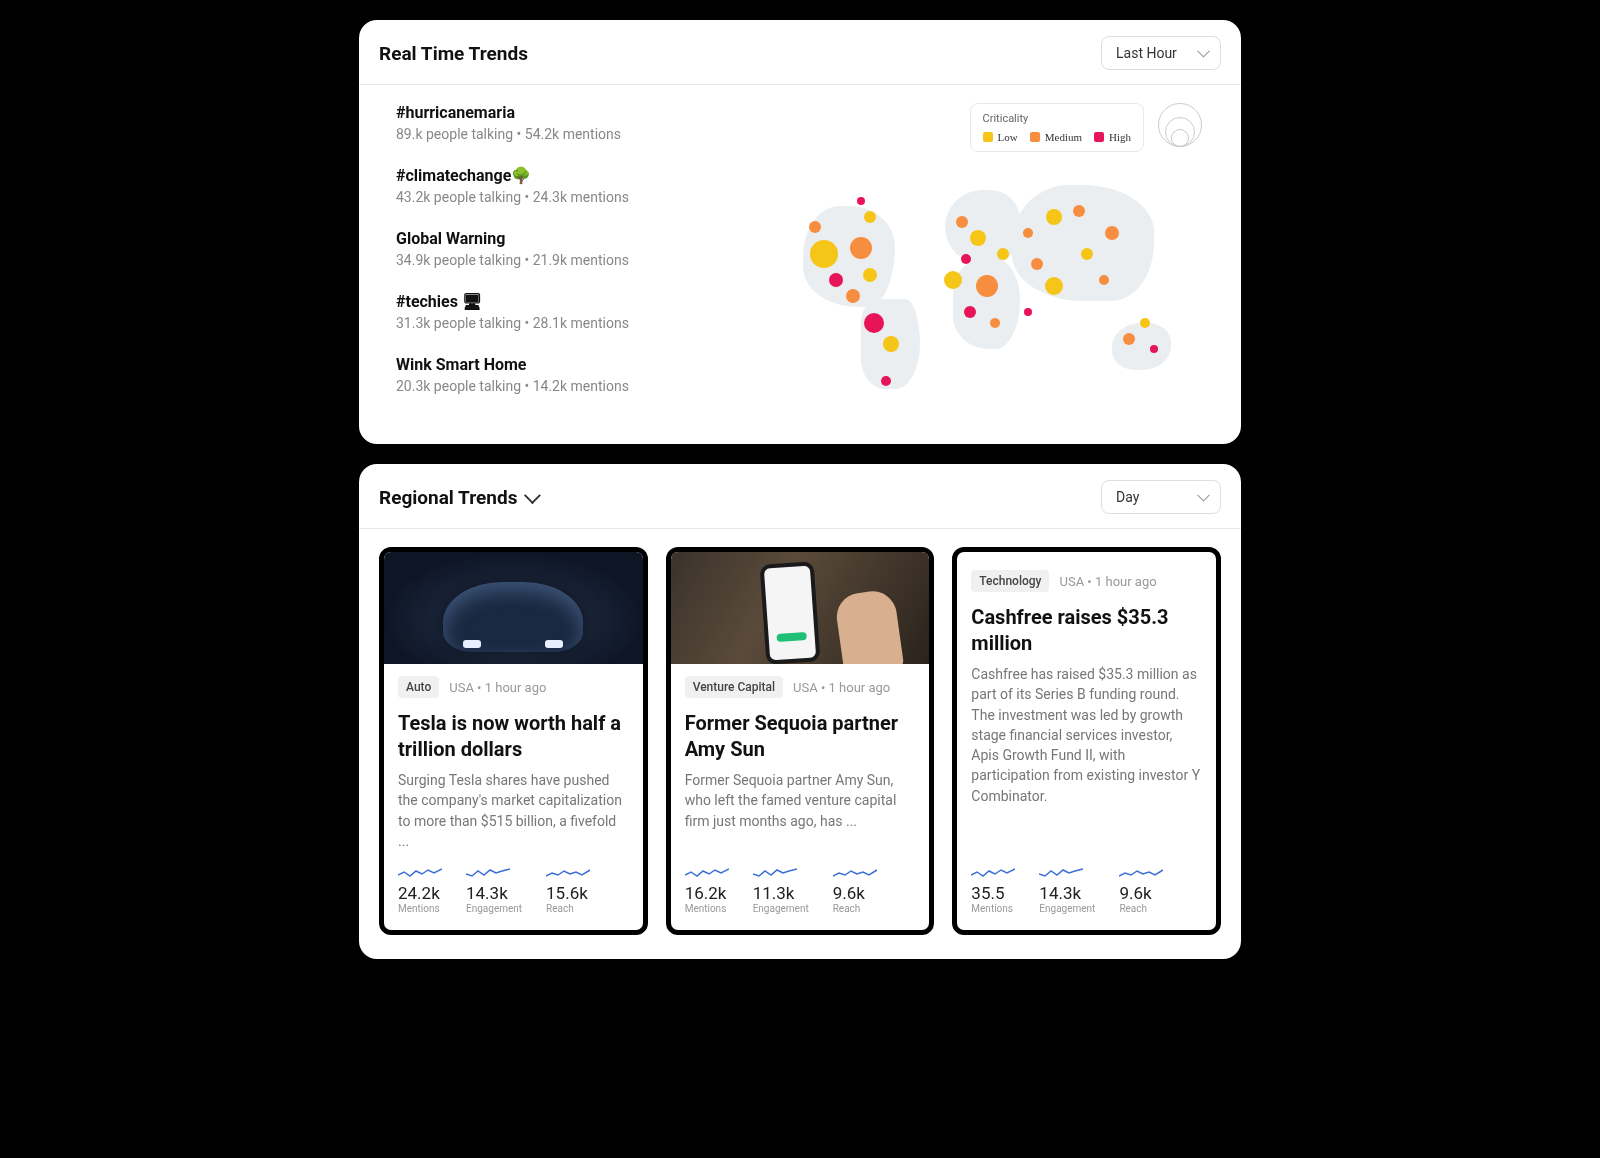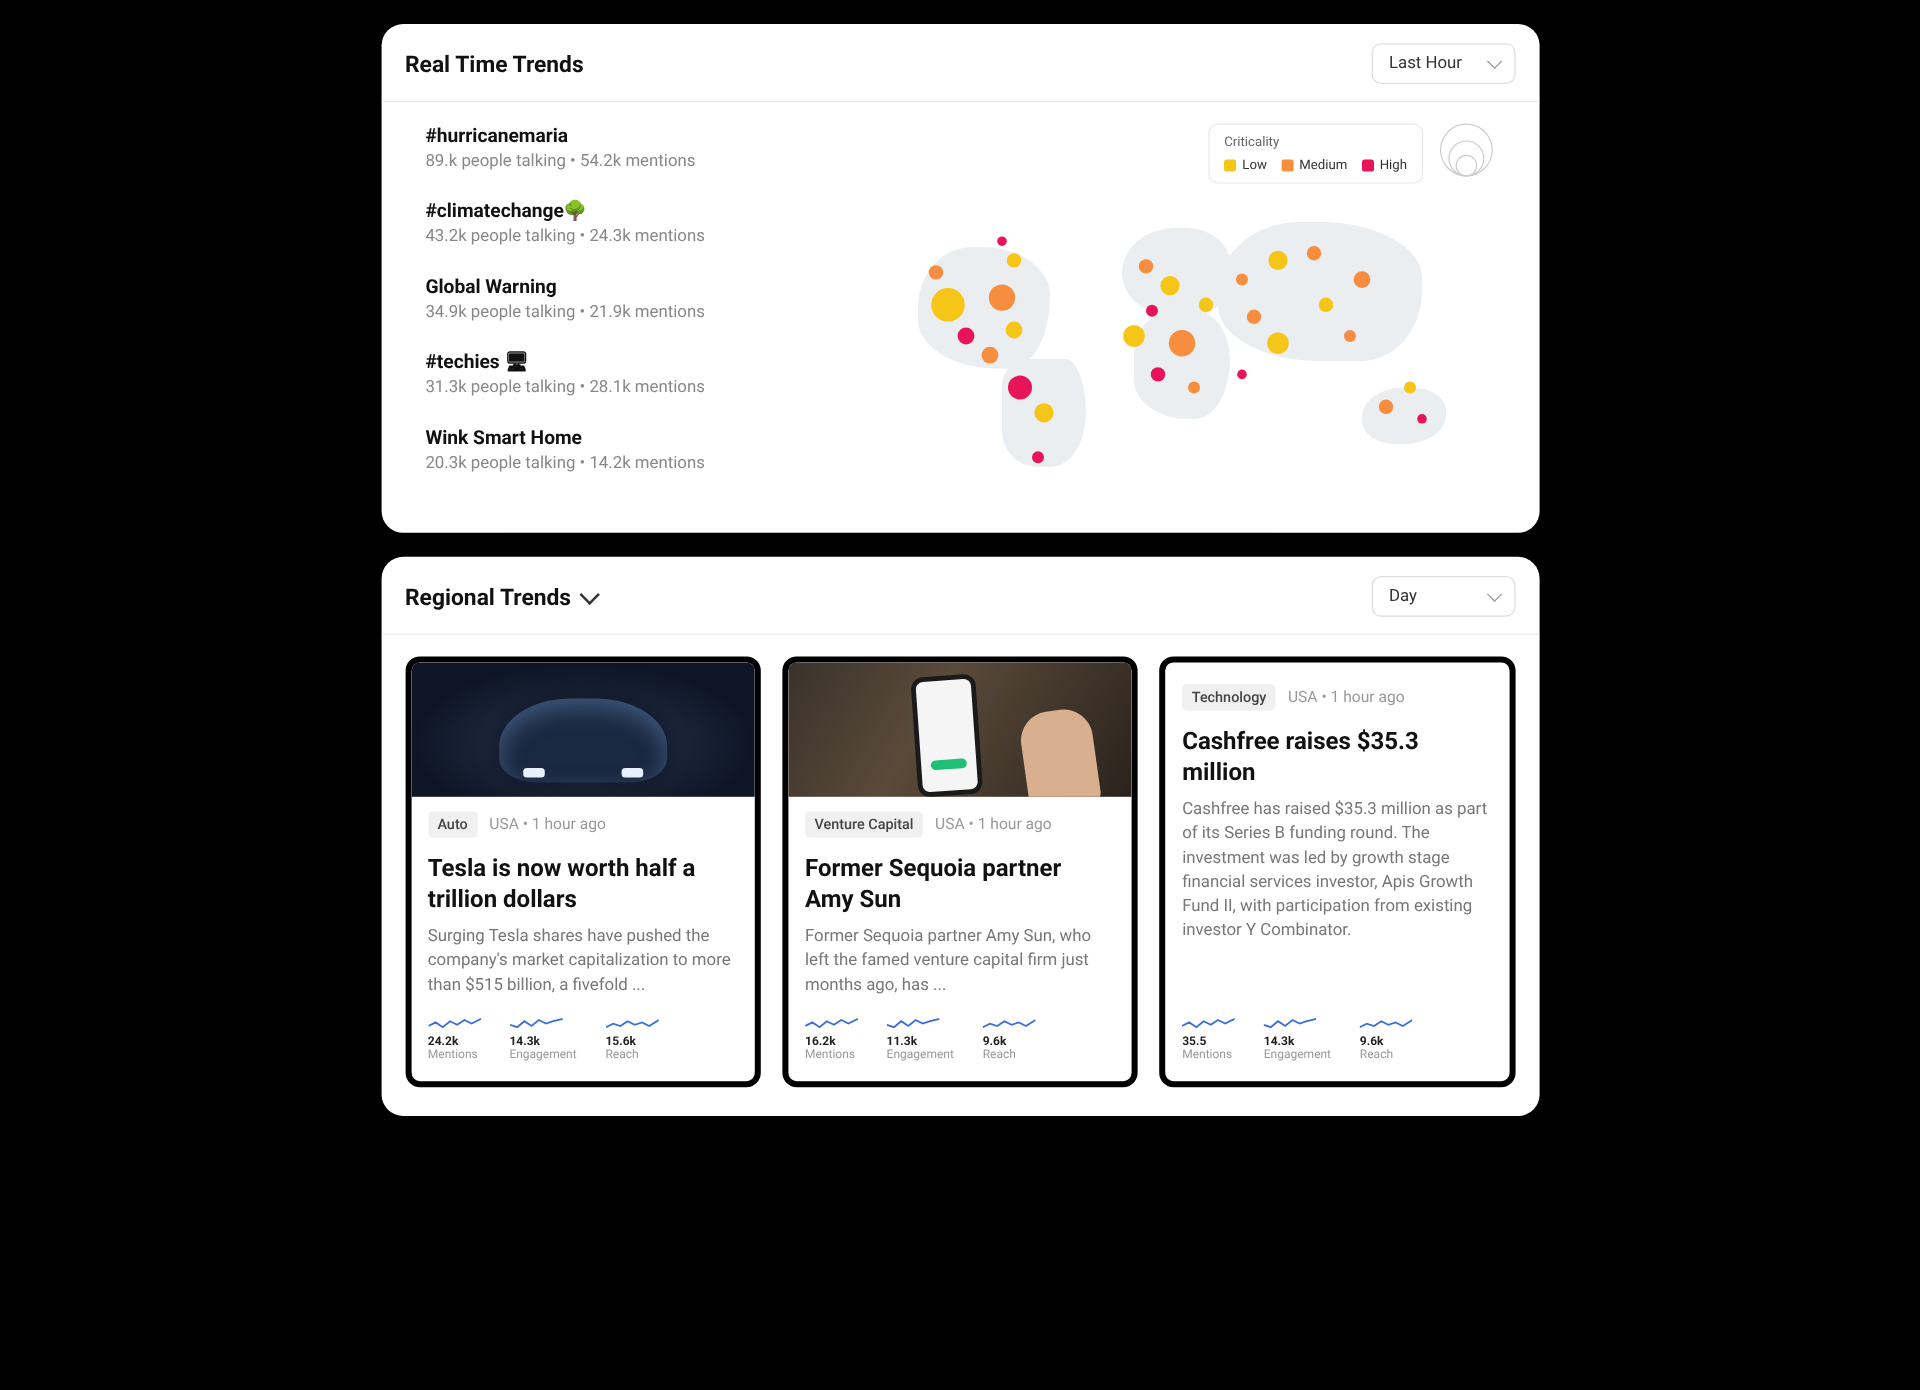--- a/index.html
+++ b/index.html
@@ -8,21 +8,21 @@
   font-family: -apple-system, BlinkMacSystemFont, "Segoe UI", Roboto, sans-serif;
   padding: 20px 0;
   display: flex;
   flex-direction: column;
   align-items: center;
   gap: 20px;
 }
 .card {
   background: #fff;
   border-radius: 18px;
-  width: 965px;
+  width: 882px;
   overflow: hidden;
   box-shadow: 0 4px 20px rgba(0,0,0,0.15);
 }
 .card-header {
   display: flex;
   justify-content: space-between;
   align-items: center;
   padding: 16px 20px 14px;
   border-bottom: 1px solid #e8e8e8;
 }
@@ -95,20 +95,21 @@
 }
 .legend-title {
   font-size: 11px;
   color: #666;
   margin-bottom: 6px;
 }
 .legend-row {
   display: flex;
   gap: 12px;
   align-items: center;
+  font-family: Liberation Serif, serif;
 }
 .legend-item {
   display: flex;
   align-items: center;
   gap: 5px;
   font-size: 11px;
   color: #333;
 }
 .swatch {
   width: 10px;
@@ -235,22 +236,22 @@
   gap: 24px;
 }
 .stat {
   display: flex;
   flex-direction: column;
 }
 .spark {
   margin-bottom: 4px;
 }
 .stat-val {
-  font-size: 10px;
-  font-weight: 700;
+  font-size: 17px;
+  font-weight: 400;
   color: #222;
 }
 .stat-lbl {
   font-size: 10px;
   color: #999;
 }
 .chev-down {
   width: 12px;
   height: 12px;
   border-right: 2.5px solid #333;

